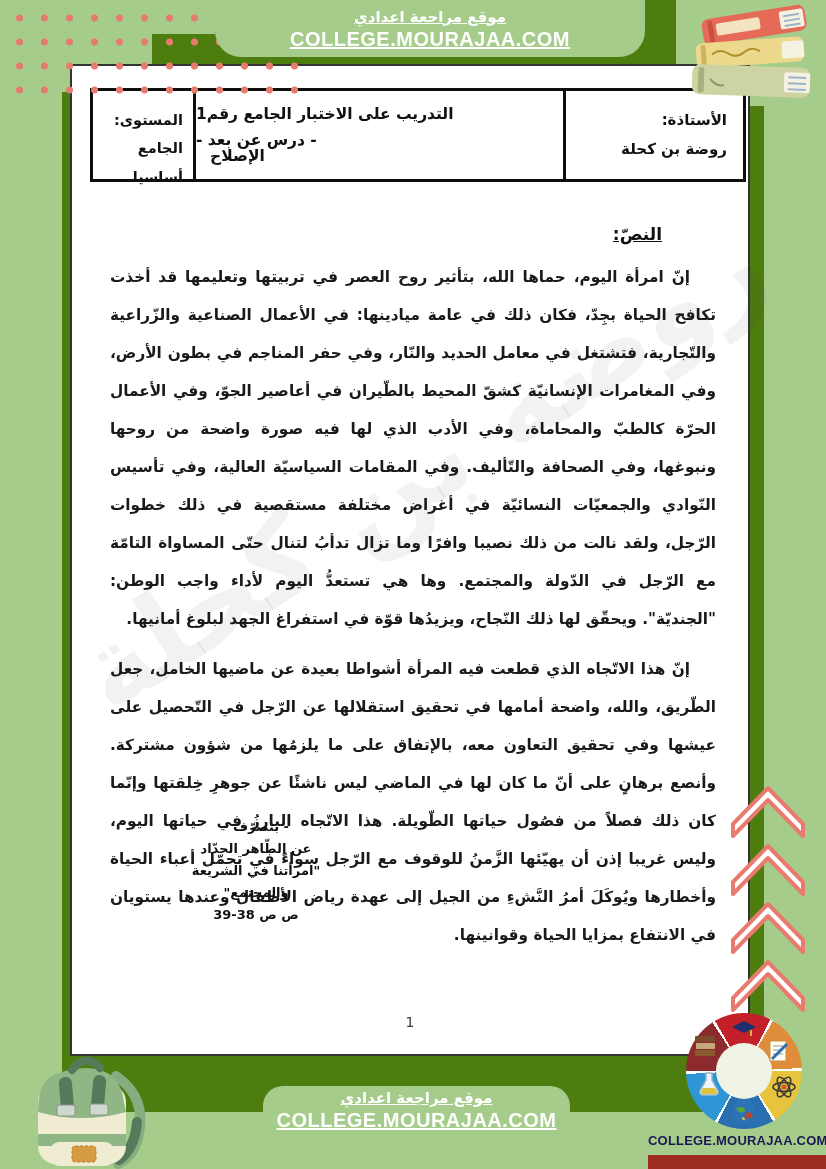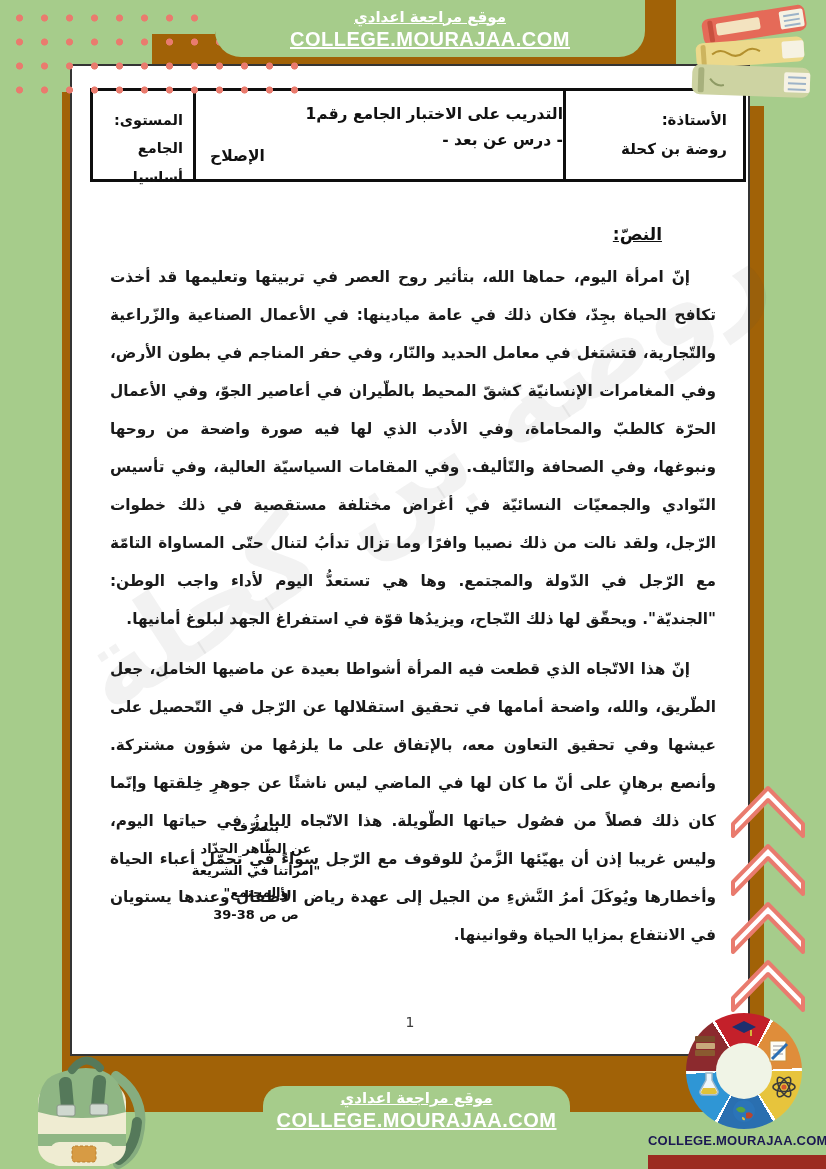--- a/index.html
+++ b/index.html
@@ -1,16 +1,16 @@
 <!DOCTYPE html>
 <html lang="ar"><head>
 <meta charset="utf-8">
 <style>
   html,body{margin:0;padding:0;}
-  #stage{position:relative;width:826px;height:1169px;background:#a16207;overflow:hidden;
+  #stage{position:relative;width:826px;height:1169px;background:#4d7c0f;overflow:hidden;
          font-family:"DejaVu Sans",sans-serif;}
   .abs{position:absolute;}
   .green{background:#a6cc8b;}
 
   
   .strip-left{left:0;top:0;width:62px;height:1169px;z-index:1;}
   .strip-right{left:764px;top:0;width:62px;height:1169px;z-index:1;}
   .block-topleft-a{left:0;top:0;width:215px;height:34px;z-index:2;}
   .block-topleft-b{left:0;top:0;width:152px;height:92px;z-index:2;}
   .block-topright{left:676px;top:0;width:150px;height:106px;z-index:2;}
@@ -29,21 +29,21 @@
                 font-family:"Liberation Sans",sans-serif;letter-spacing:.5px;}
   .footer-text{left:213px;top:1088px;width:407px;z-index:4;text-align:center;}
 
   
   .doc-frame{left:70px;top:64px;width:676px;height:988px;border:2px solid #343434;z-index:2;background:#fff;}
 
   .info-table{position:absolute;left:18px;top:22px;width:656px;height:94px;border:3px solid #0e0e0e;
               display:flex;direction:rtl;background:#fff;box-sizing:border-box;}
   .cell{box-sizing:border-box;font-weight:bold;color:#111;}
   .cell-teacher{width:180px;border-left:3px solid #0e0e0e;padding:15px 16px 0 0;font-size:15px;line-height:1.95;text-align:right;}
-  .cell-title{width:370px;border-left:3px solid #0e0e0e;padding-top:14px;font-size:15.5px;text-align:right;}
+  .cell-title{width:370px;border-left:3px solid #0e0e0e;padding-top:14px;font-size:15.5px;text-align:left;}
   .title-sub-row{position:relative;margin-top:8px;}
   .title-side{position:absolute;left:14px;top:16px;}
   .cell-level{flex:1;padding:15px 10px 0 6px;font-size:14.5px;line-height:1.95;text-align:right;}
 
   .doc-body{position:absolute;left:0;top:0;right:0;bottom:0;direction:rtl;padding:158px 32px 0 38px;box-sizing:border-box;}
   .section-heading{display:inline-block;margin:0 54px 0 0;font-size:17px;font-weight:bold;
                    text-decoration:underline;color:#111;}
   .bodytext{font-size:15.3px;font-weight:bold;line-height:38px;text-align:justify;margin:0;
             color:#1a1a1a;text-indent:26px;}
   .p1{margin-top:14px;}

